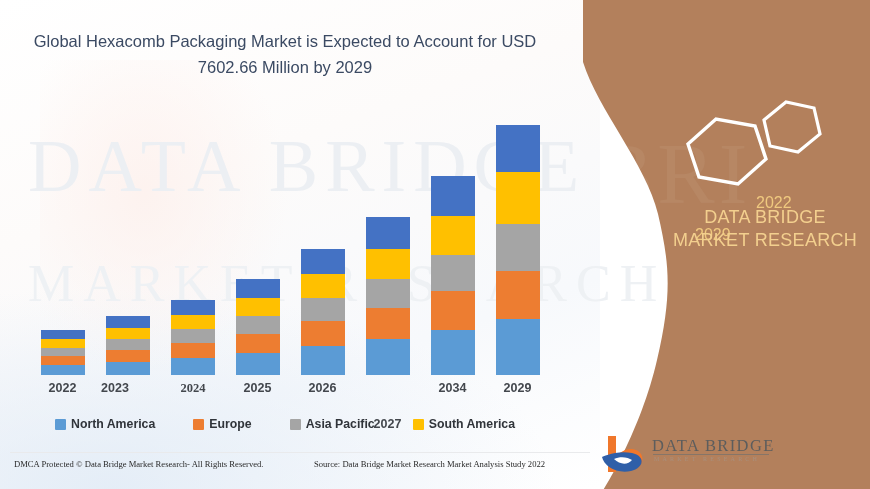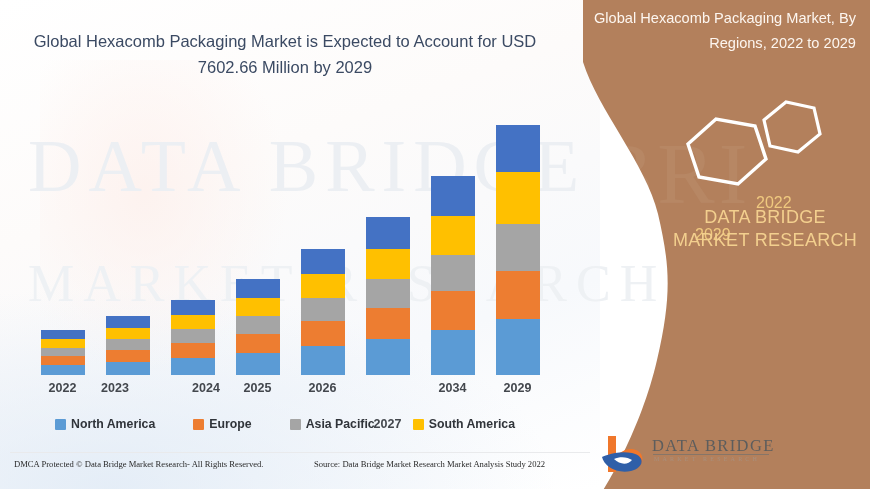--- a/index.html
+++ b/index.html
@@ -149,21 +149,21 @@
           <div class="seg" title="Middle East and Africa 2029: 47" style="height: 47.1888px; background: rgb(68, 114, 196);"></div>
           <div class="seg" title="South America 2029: 52" style="height: 52.2088px; background: rgb(255, 192, 0);"></div>
           <div class="seg" title="Asia Pacific 2029: 46" style="height: 46.1847px; background: rgb(165, 165, 165);"></div>
           <div class="seg" title="Europe 2029: 48" style="height: 48.1928px; background: rgb(237, 125, 49);"></div>
           <div class="seg" title="North America 2029: 56" style="height: 56.2249px; background: rgb(91, 155, 213);"></div>
         </div>
       </div>
     <div class="x-axis" id="xaxis">
         <span class="x-lab" style="left: 2.5px; color: rgb(67, 71, 77);">2022</span>
         <span class="x-lab" style="left: 55px; color: rgb(67, 71, 77);">2023</span>
-        <span class="x-lab" style="left: 146px; color: rgb(67, 71, 77);">2024</span>
+        <span class="x-lab" style="left: 133px; color: rgb(67, 71, 77); font-family: Liberation Serif, serif;">2024</span>
         <span class="x-lab" style="left: 197.5px; color: rgb(67, 71, 77);">2025</span>
         <span class="x-lab" style="left: 262.5px; color: rgb(67, 71, 77);">2026</span>
         <span class="x-lab" style="left: 327.5px; color: rgb(67, 71, 77); margin-top: 36px;">2027</span>
         <span class="x-lab" style="left: 392.5px; color: rgb(67, 71, 77);">2034</span>
         <span class="x-lab" style="left: 457.5px; color: rgb(67, 71, 77);">2029</span>
       </div>
 
     <div class="legend" id="legend">
         <span class="lg">
           <span class="sw" style="background: rgb(91, 155, 213);"></span>
@@ -193,21 +193,20 @@
   <div class="right-pane">
     <svg class="right-inner" width="870" height="489" viewBox="0 0 870 489">
       <path d="M583,0 L870,0 L870,489 L604,489
                C604,489 641,430 657,360
                C673,292 669,262 658,214
                C646,164 598,110 583,62 Z" fill="#B3805C"></path>
     </svg>
 
     <div class="rwm">BRI</div>
 
-    <div class="rp-title">Global Hexacomb Packaging Market, By Regions, 2022 to 2029</div>
 
     <div class="hexwrap">
       <svg width="210" height="110" viewBox="0 0 210 110">
 
         <polygon points="104,34 126,16 154,22 160,48 138,66 110,60" fill="none" stroke="#ffffff" stroke-width="3.2"></polygon>
 
         <polygon points="28,58 56,33 95,40 106,73 78,98 39,91" fill="none" stroke="#ffffff" stroke-width="3.4"></polygon>
       </svg>
       <span class="hexlab a">2022</span>
       <span class="hexlab b">2029</span>

